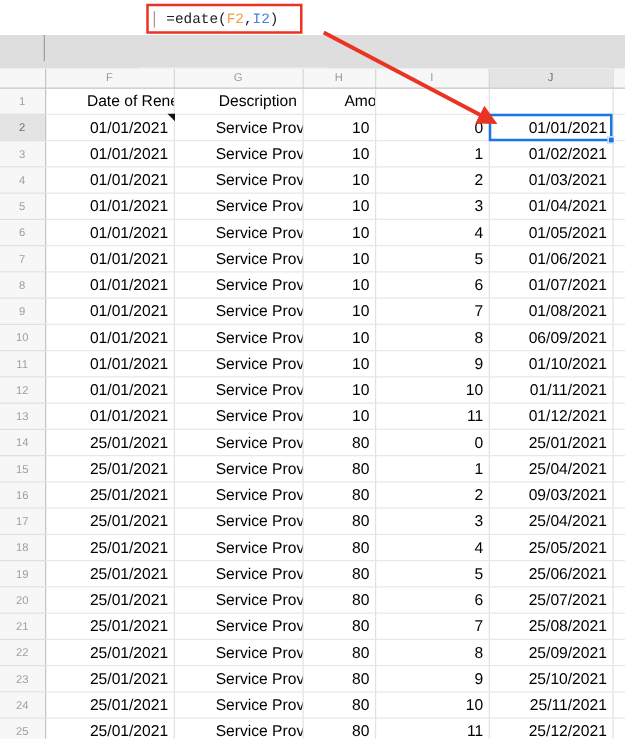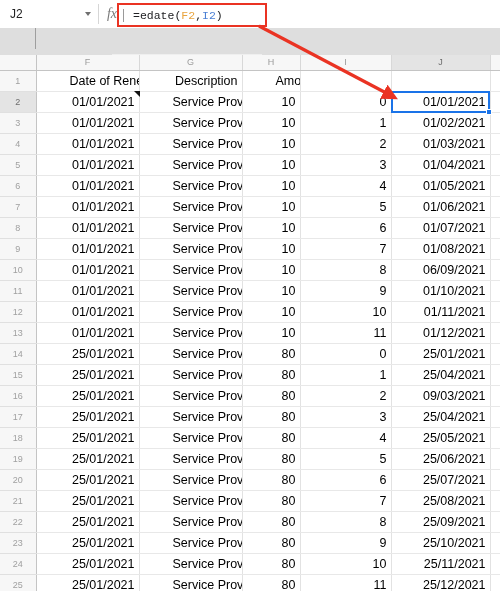--- a/index.html
+++ b/index.html
@@ -58,21 +58,21 @@
     width: 22px;
     text-align: center;
     font-family: "Liberation Serif", serif;
     font-style: italic;
     font-size: 14px;
     color: #7a7a7a;
   }
   .formula-input-wrap {
     position: absolute;
     left: 117px; top: 3px;
-    width: 150px; height: 24px;
+    width: 125px; height: 24px;
     border: 2px solid #ea3323;
     background: #ffffff;
     box-sizing: border-box;
     display: flex;
     align-items: center;
   }
   .fi-cursor {
     width: 1px; height: 13px;
     background: #9a9a9a;
     margin-left: 4px;
@@ -224,28 +224,20 @@
     left: 0; top: 0;
     width: 500px; height: 591px;
     pointer-events: none;
   }
 </style>
 </head>
 <body>
 
 <div class="app">
 
-  <div class="formula-bar">
-    <div class="name-box">
-      <span class="name-box-text">J2</span>
-      <span class="name-box-caret"></span>
-    </div>
-    <div class="nb-divider"></div>
-    <div class="fx-icon">fx</div>
-  </div>
 
   <div class="formula-input-wrap">
     <div class="fi-cursor"></div>
     <div class="formula-text"><span>=edate(</span><span class="ref-f">F2</span><span>,</span><span class="ref-i">I2</span><span>)</span></div>
   </div>
 
   <div class="toolbar-strip">
     <div class="tb-vline"></div>
     <div class="tb-whitebar"></div>
     <div class="add-btn">

